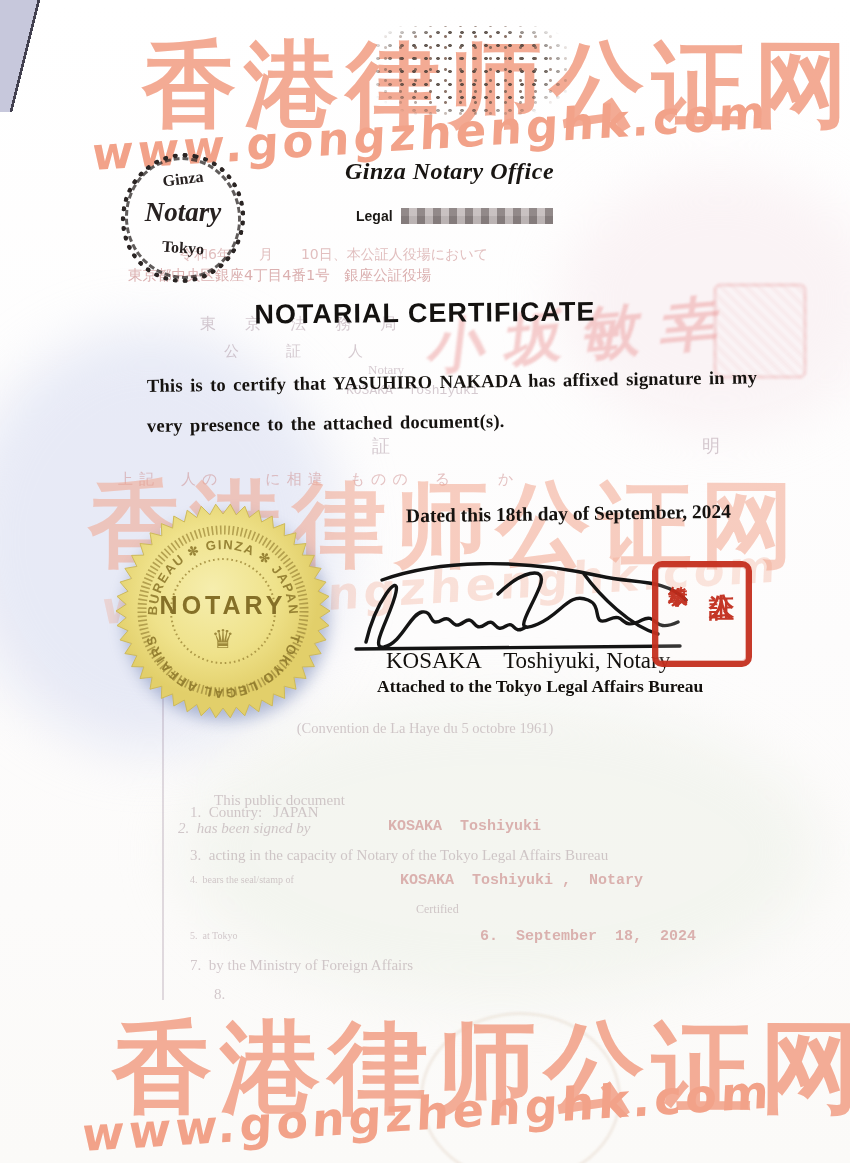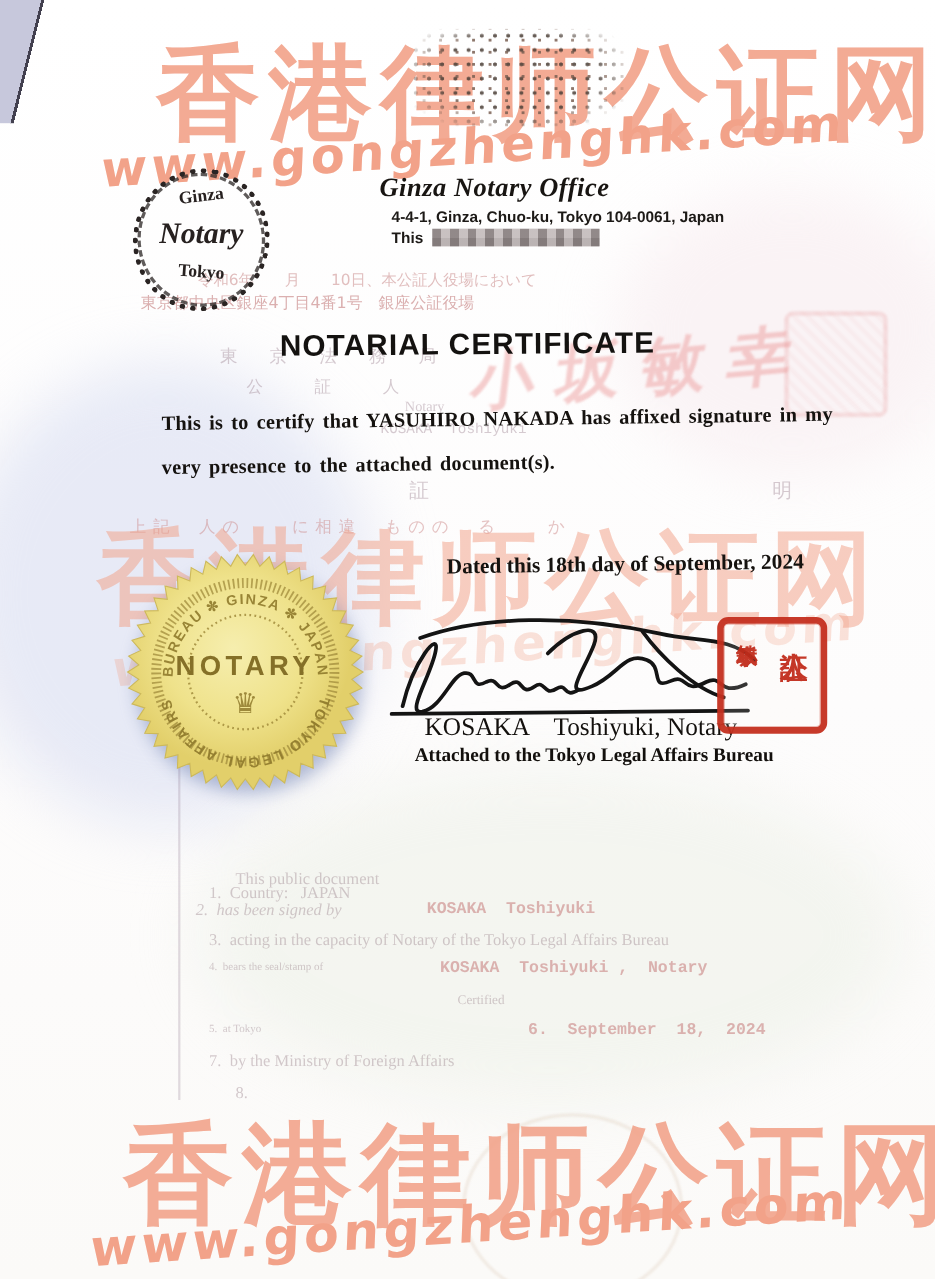--- a/index.html
+++ b/index.html
@@ -82,20 +82,21 @@
   <div class="bleed abs bleed-gray" style="left:200px;top:314px;font-size:16px;letter-spacing:12px;">東 京 法 務 局</div>
   <div class="bleed abs bleed-gray" style="left:224px;top:342px;font-size:15px;letter-spacing:16px;">公　証　人</div>
   <div class="bleed abs bleed-gray" style="left:368px;top:362px;font-size:13px;font-family:'Liberation Serif',serif;">Notary</div>
   <div class="bleed abs bleed-gray" style="left:346px;top:383px;font-size:13px;font-family:'Liberation Mono',monospace;">KOSAKA  Toshiyuki</div>
   <div class="sig-bleed abs" style="left:428px;top:296px;">小坂敏幸</div>
   <div class="hanko-bleed abs"></div>
   <div class="bleed abs bleed-gray" style="left:372px;top:434px;font-size:18px;letter-spacing:92px;">証　　明</div>
   <div class="bleed abs" style="left:118px;top:470px;font-size:15px;letter-spacing:6px;color:rgba(205,138,138,.5);">上記　人の　　に相違　ものの　る　　か</div>
 
   <div class="apo-vline"></div>
+  <div class="apo" style="left:0;top:720px;width:100%;text-align:center;font-size:14.5px;">(Convention de La Haye du 5 octobre 1961)</div>
   <div class="apo" style="left:190px;top:804px;font-size:15px;">1.  Country:   JAPAN</div>
   <div class="apo" style="left:214px;top:792px;font-size:15px;">This public document</div>
   <div class="apo" style="left:178px;top:820px;font-size:15px;font-style:italic;">2.  has been signed by</div>
   <div class="apo apo-val" style="left:388px;top:818px;font-size:15px;">KOSAKA  Toshiyuki</div>
   <div class="apo" style="left:190px;top:847px;font-size:15px;">3.  acting in the capacity of Notary of the Tokyo Legal Affairs Bureau</div>
   <div class="apo" style="left:190px;top:874px;font-size:10px;">4.  bears the seal/stamp of</div>
   <div class="apo apo-val" style="left:400px;top:872px;font-size:15px;">KOSAKA  Toshiyuki ,  Notary</div>
   <div class="apo" style="left:416px;top:902px;font-size:12px;">Certified</div>
   <div class="apo" style="left:190px;top:930px;font-size:10px;">5.  at Tokyo</div>
   <div class="apo apo-val" style="left:480px;top:928px;font-size:15px;">6.  September  18,  2024</div>
@@ -114,23 +115,22 @@
 
   <div class="gstamp abs">
     <div class="gring1"></div>
     <div class="gring2"></div>
     <div class="gtext" style="top:17px;font-weight:bold;font-size:16px;transform:rotate(-7deg);">Ginza</div>
     <div class="gtext" style="top:44px;font-style:italic;font-weight:bold;font-size:27px;">Notary</div>
     <div class="gtext" style="top:86px;font-weight:bold;font-size:16px;transform:rotate(4deg);">Tokyo</div>
   </div>
 
   <div class="abs office-name" style="left:345px;top:158px;">Ginza Notary Office</div>
-  <div class="abs office-addr" style="left:356px;top:189px;">4-4-1, Ginza, Chuo-ku, Tokyo 104-0061, Japan</div>
   <div class="abs phone-row" style="left:356px;top:208px;">
-    <span>This</span>
+    <span>Legal</span>
     <span class="mosaic"></span>
   </div>
 
   <div class="abs cert-title" style="top:298px;transform:rotate(-0.5deg);">NOTARIAL CERTIFICATE</div>
   <div class="abs body-line" style="left:147px;top:376px;transform:rotate(-0.8deg);transform-origin:left;">This is to certify that YASUHIRO NAKADA has affixed signature in my</div>
   <div class="abs body-line" style="left:147px;top:416px;transform:rotate(-0.8deg);transform-origin:left;">very presence to the attached document(s).</div>
   <div class="abs date-line" style="left:406px;top:503px;transform:rotate(-0.8deg);">Dated this 18th day of September, 2024</div>
 
   <svg class="abs goldseal" style="left:114px;top:502px;" width="218" height="218" viewBox="0 0 218 218">
     <defs>

